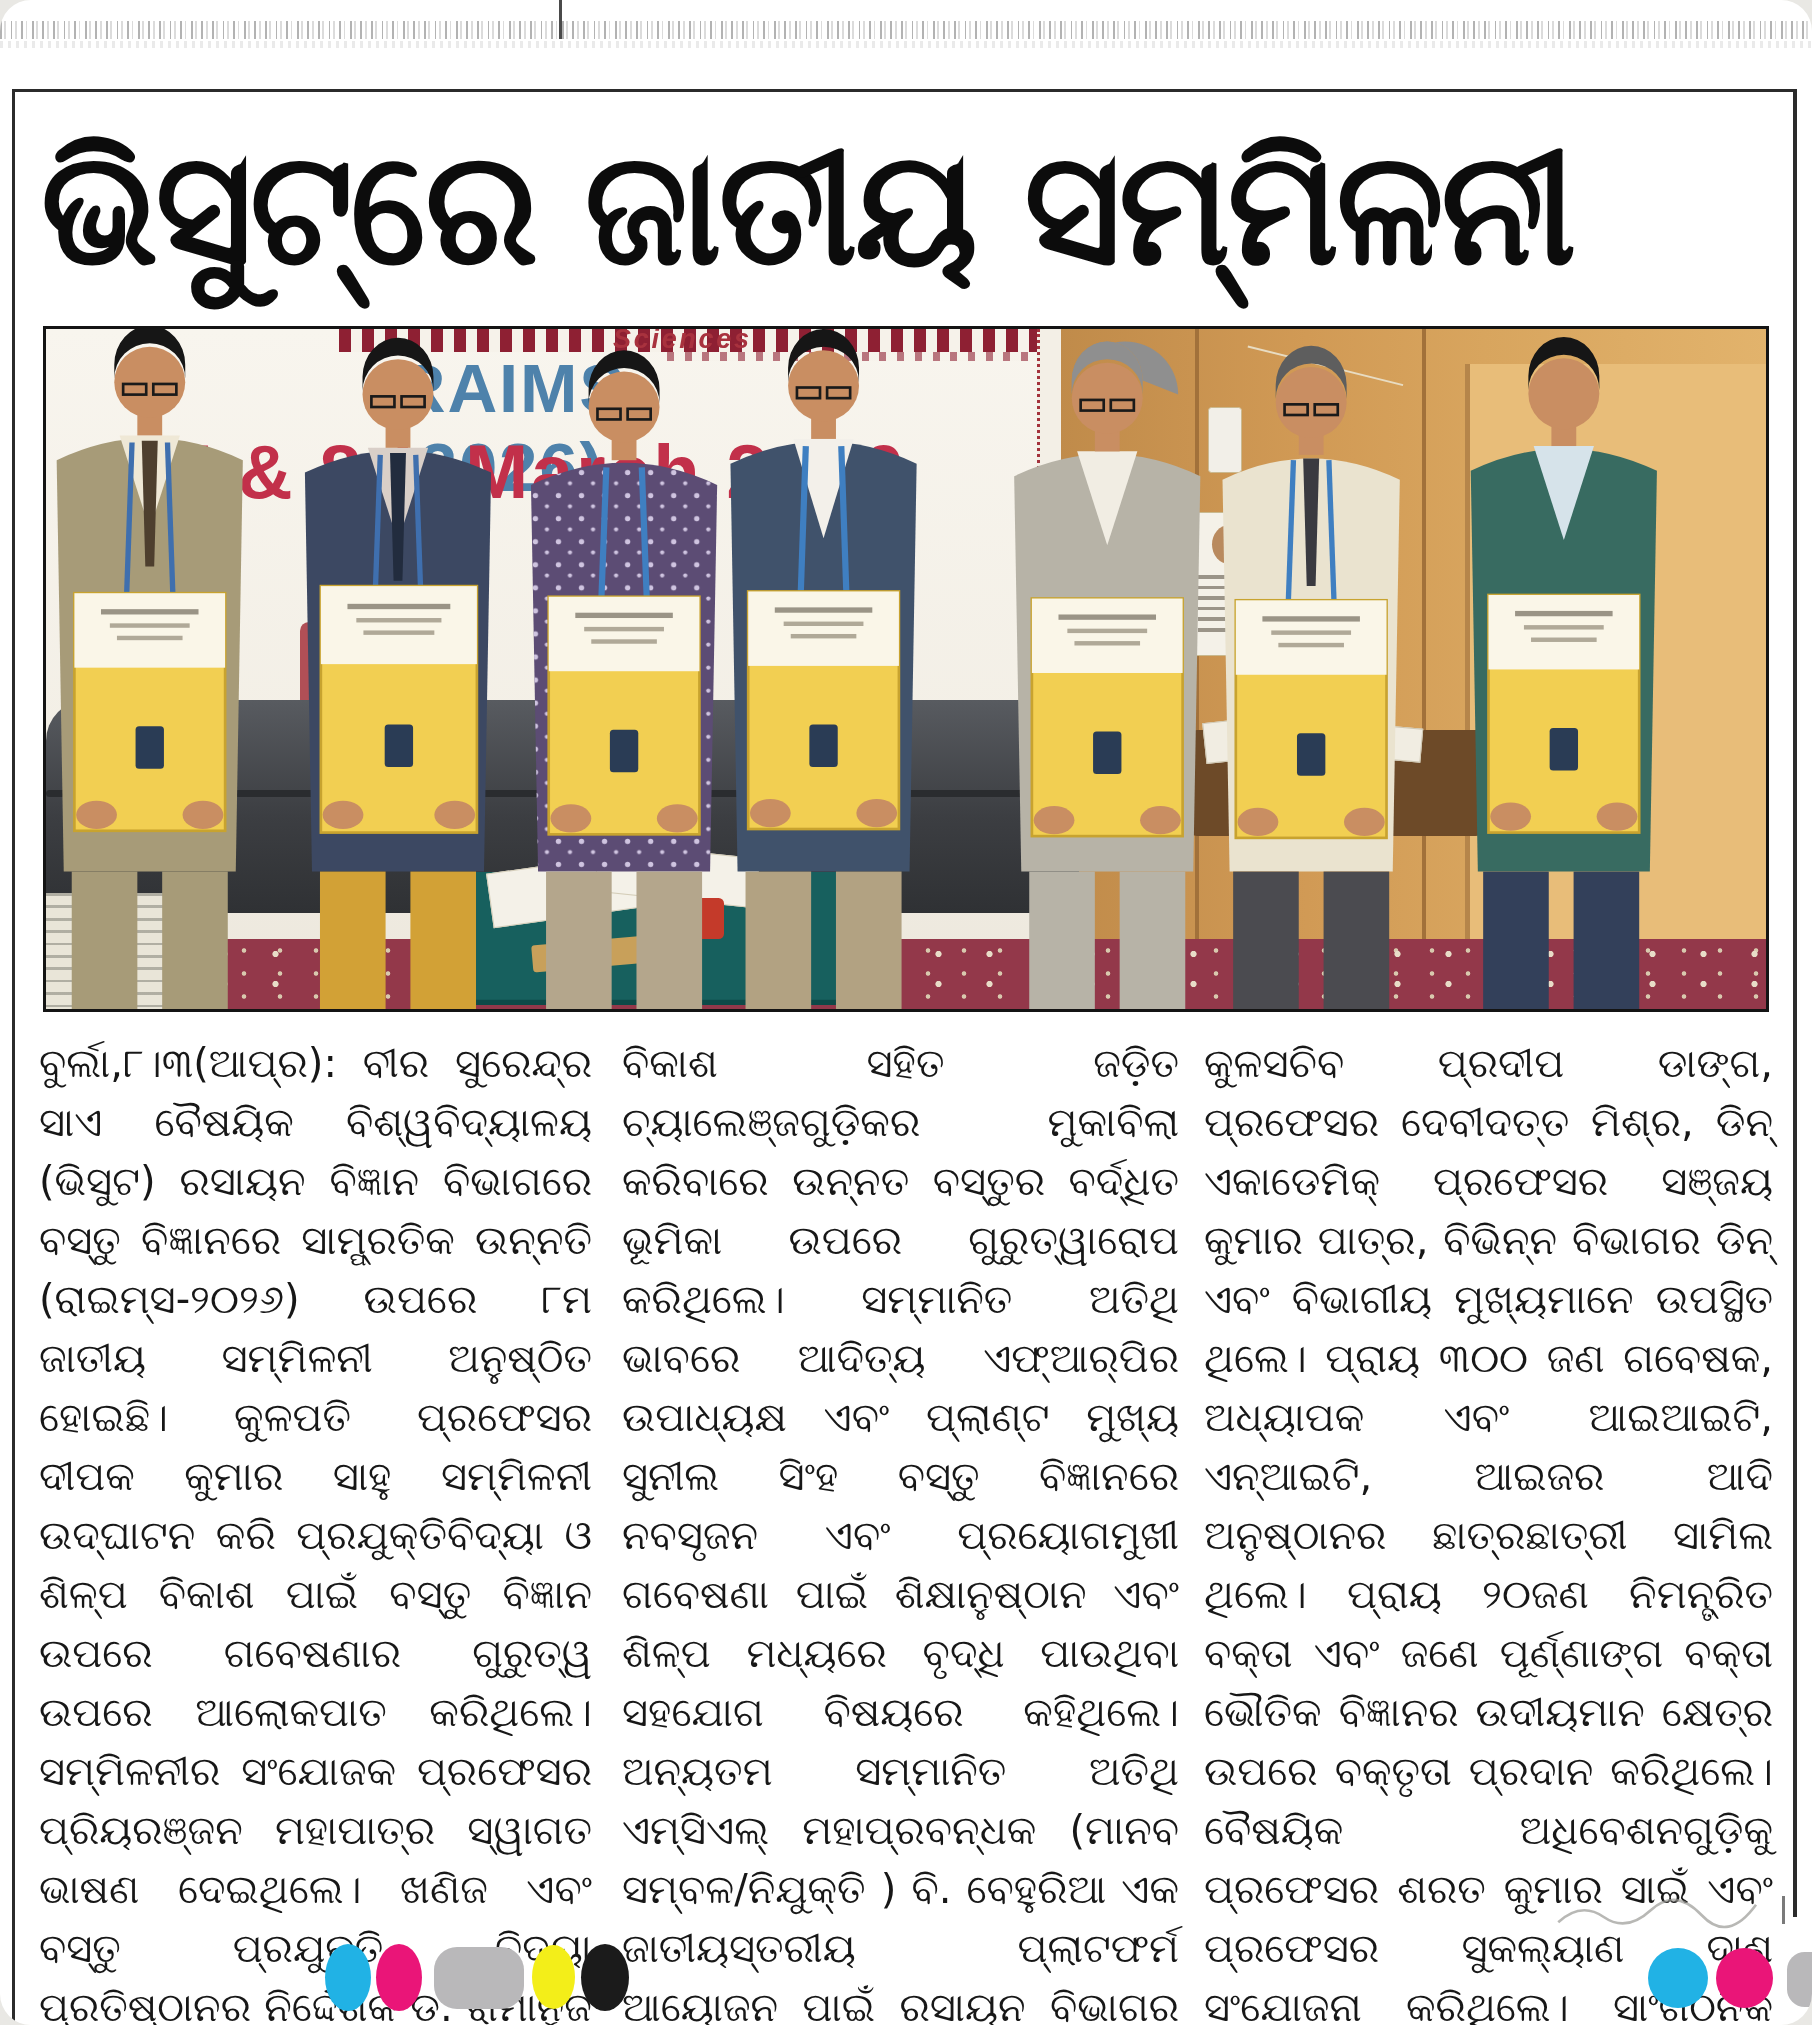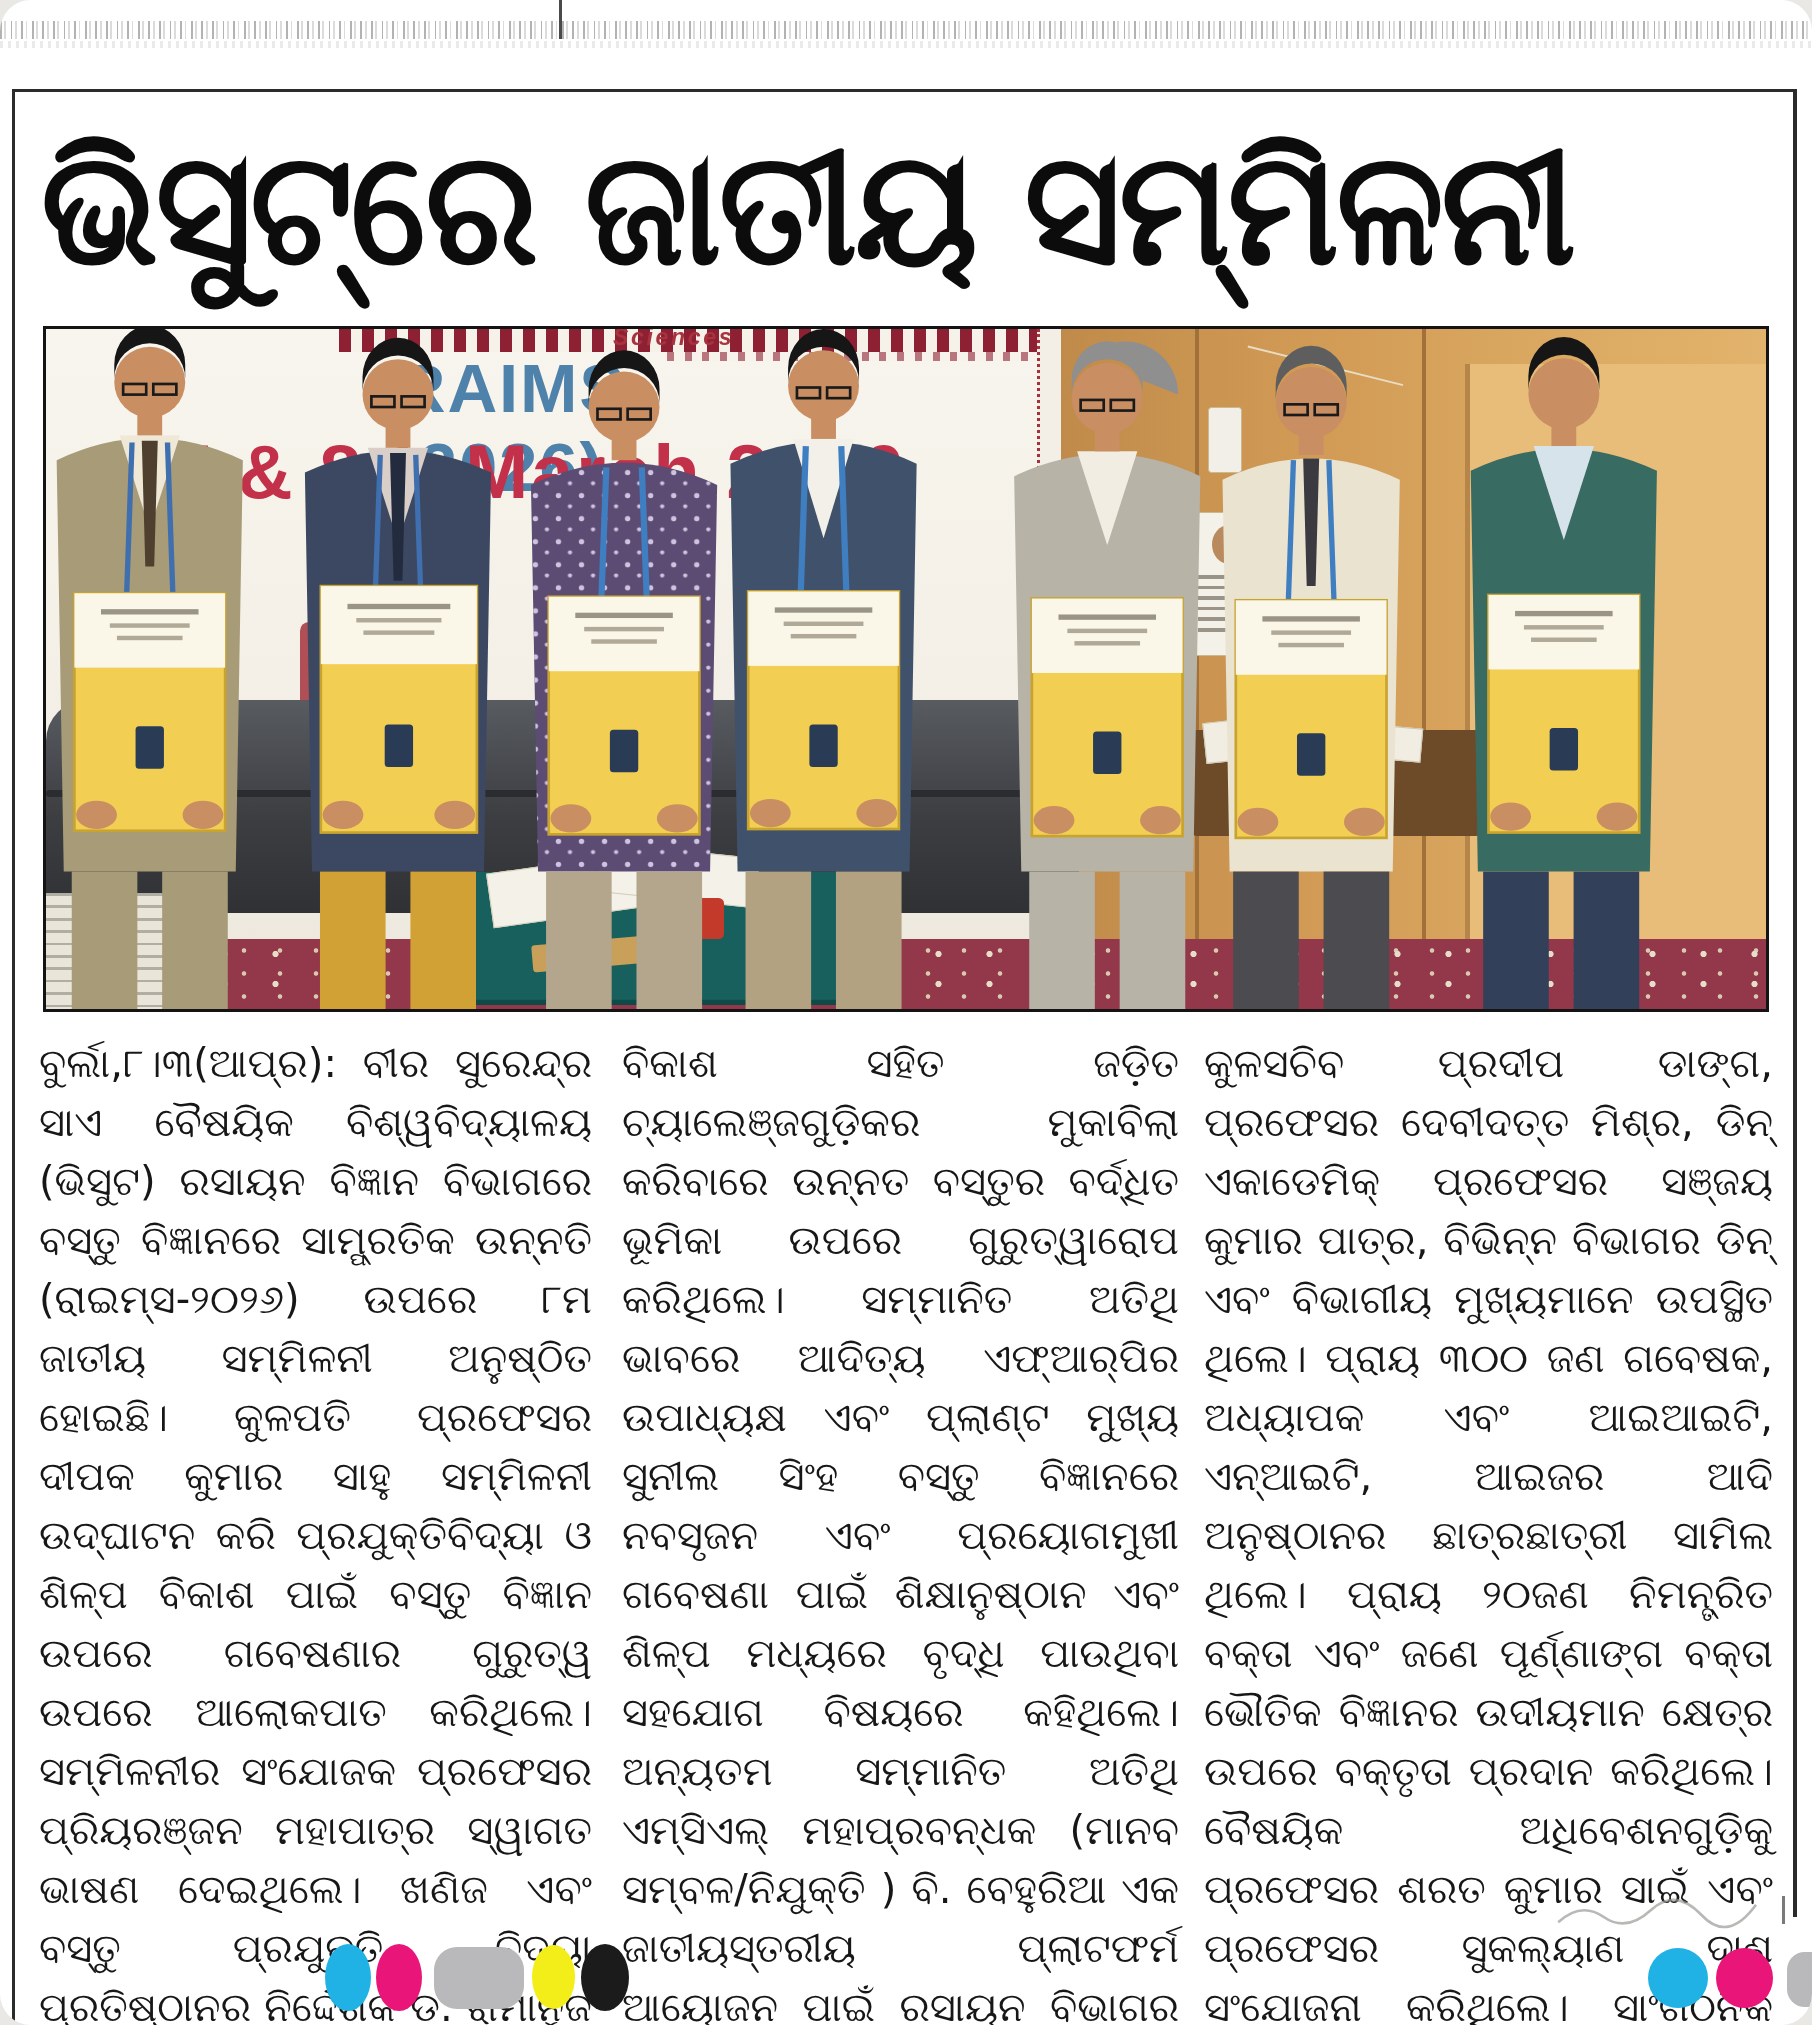--- a/index.html
+++ b/index.html
@@ -24,21 +24,21 @@
   
   .photo{position:absolute;left:43px;top:326px;width:1720px;height:680px;border:3.5px solid #141414;
     background:#f6f3ec;overflow:hidden;}
   .photo *{position:absolute;}
   .backdrop{left:0;top:0;width:1037px;height:680px;background:linear-gradient(180deg,#f8f5ee 0%,#f3efe6 60%,#ece7dc 100%);}
   .trim{left:293px;top:0;width:745px;height:23px;
     background:repeating-linear-gradient(90deg,#8e2033 0 12.4px,#f6f2ea 12.4px 23px);}
   .trim2{left:621px;top:23px;width:417px;height:8.9px;opacity:.6;
     background:repeating-linear-gradient(90deg,#8e2033 0 7px,#f6f2ea 7px 17.7px);}
   .banner-top-frag{left:567px;top:-5.3px;width:372px;height:41px;overflow:hidden;
-    font-weight:bold;font-style:italic;font-size:23px;color:#a8323e;letter-spacing:2.7px;}
+    font-weight:bold;font-style:italic;font-size:27px;color:#a8323e;letter-spacing:2.7px;}
   .banner-title{left:257px;top:19.5px;width:417px;text-align:center;font-weight:bold;font-size:69px;
     color:#4e82ab;letter-spacing:1.8px;font-family:"Liberation Sans",sans-serif;}
   .banner-date{left:78px;top:99px;width:958px;font-weight:bold;font-size:76px;color:#c2304a;
     letter-spacing:2.7px;white-space:nowrap;}
   .banner-script{left:692px;top:216px;font-family:"Liberation Serif",serif;font-style:italic;
     font-size:32px;color:#9a9a90;transform:rotate(-2deg);}
   .red-frag-a{left:254px;top:293px;width:23px;height:106px;background:#a4323c;border-radius:8.9px;opacity:.85;}
   .red-frag-b{left:654px;top:387px;width:17.7px;height:76px;background:#a4323c;border-radius:7px;opacity:.8;}
   .pc-text{left:87px;top:330px;font-size:21px;color:#6e6e68;letter-spacing:1.8px;}
   .side-number{left:837px;top:390px;font-size:19.5px;color:#8a8a84;transform:rotate(90deg);}

